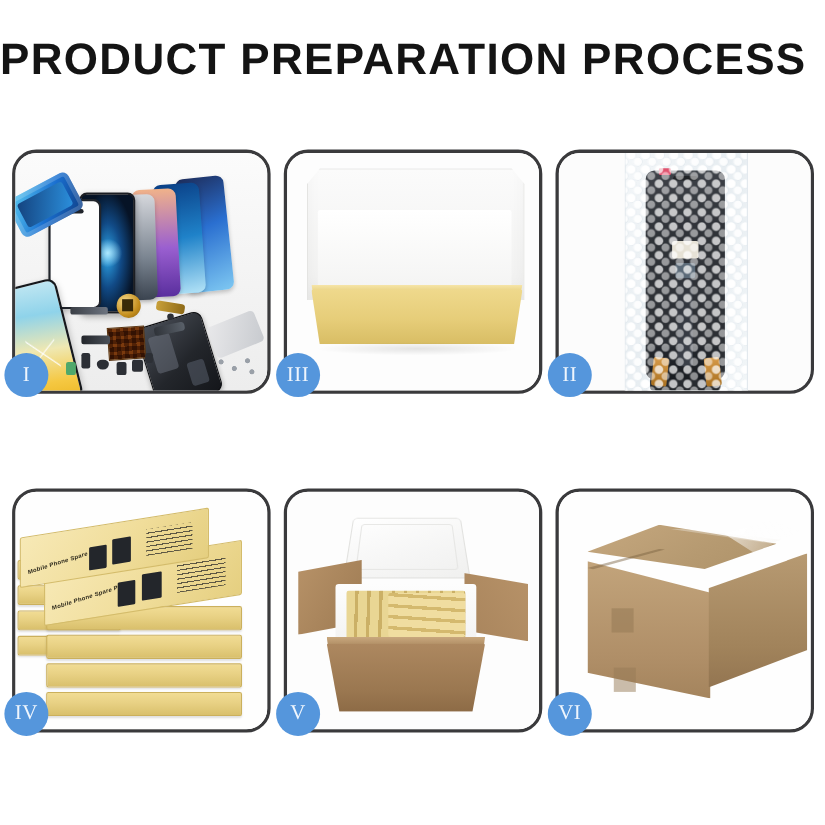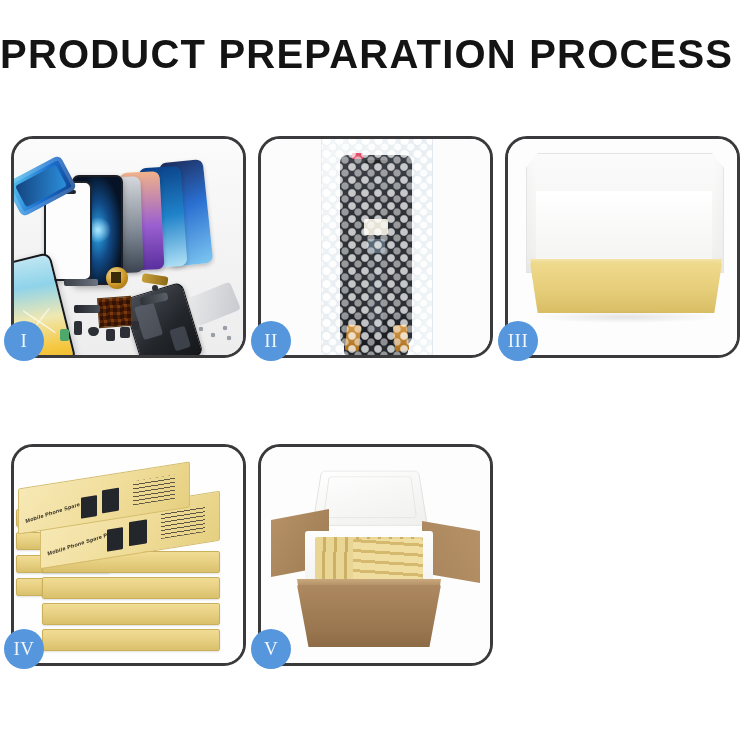--- a/index.html
+++ b/index.html
@@ -397,52 +397,52 @@
           <div class="part sp7"></div>
           <div class="tool"></div>
           <div class="screws"></div>
         </div>
       </div>
       <div class="badge">I</div>
     </div>
 
     <div class="panel">
       <div class="panel-inner">
+        <div class="scene p3">
+          <div class="box3-lid"></div>
+          <div class="box3-foam"></div>
+          <div class="box3-wrap"></div>
+          <div class="box3-lip"></div>
+          <div class="box3-front"></div>
+          <div class="box3-shadow"></div>
+        </div>
+      </div>
+      <div class="badge">III</div>
+    </div>
+
+    <div class="panel">
+      <div class="panel-inner">
         <div class="scene p2">
           <div class="bubblebag"></div>
           <div class="lcd"></div>
           <div class="pinkmark"></div>
           <div class="lcd-base"></div>
           <div class="lcd-cable"></div>
           <div class="lcd-conn"></div>
           <div class="lcd-chip"></div>
           <div class="tab-l"></div>
           <div class="tab-r"></div>
           <div class="bubbleover"></div>
         </div>
       </div>
       <div class="badge">II</div>
     </div>
 
     <div class="panel">
       <div class="panel-inner">
-        <div class="scene p3">
-          <div class="box3-lid"></div>
-          <div class="box3-foam"></div>
-          <div class="box3-wrap"></div>
-          <div class="box3-lip"></div>
-          <div class="box3-front"></div>
-          <div class="box3-shadow"></div>
-        </div>
-      </div>
-      <div class="badge">III</div>
-    </div>
-
-    <div class="panel">
-      <div class="panel-inner">
         <div class="scene p4">
           <div class="stack">
 
             <div class="sbox" style="left:2px;top:62px;width:92px;height:16px;"></div>
             <div class="sbox" style="left:2px;top:85px;width:92px;height:16px;"></div>
             <div class="sbox" style="left:2px;top:108px;width:92px;height:16px;"></div>
             <div class="sbox" style="left:2px;top:131px;width:92px;height:16px;"></div>
 
             <div class="sbox" style="left:28px;top:104px;width:176px;height:20px;"></div>
             <div class="sbox" style="left:28px;top:130px;width:176px;height:20px;"></div>
@@ -479,15 +479,30 @@
           <div class="v-foam"></div>
           <div class="v-inner"></div>
           <div class="v-inner2"></div>
           <div class="v-rim"></div>
           <div class="v-body"></div>
         </div>
       </div>
       <div class="badge">V</div>
     </div>
 
+    <div class="panel">
+      <div class="panel-inner">
+        <div class="scene p6">
+          <div class="c-top"></div>
+          <div class="c-front"></div>
+          <div class="c-side"></div>
+          <div class="c-seam"></div>
+          <div class="c-tape"></div>
+          <div class="c-wrapgloss"></div>
+          <div class="c-patch1"></div>
+          <div class="c-patch2"></div>
+        </div>
+      </div>
+      <div class="badge">VI</div>
+    </div>
 
   </div>
 </div>
 
 </body></html>

